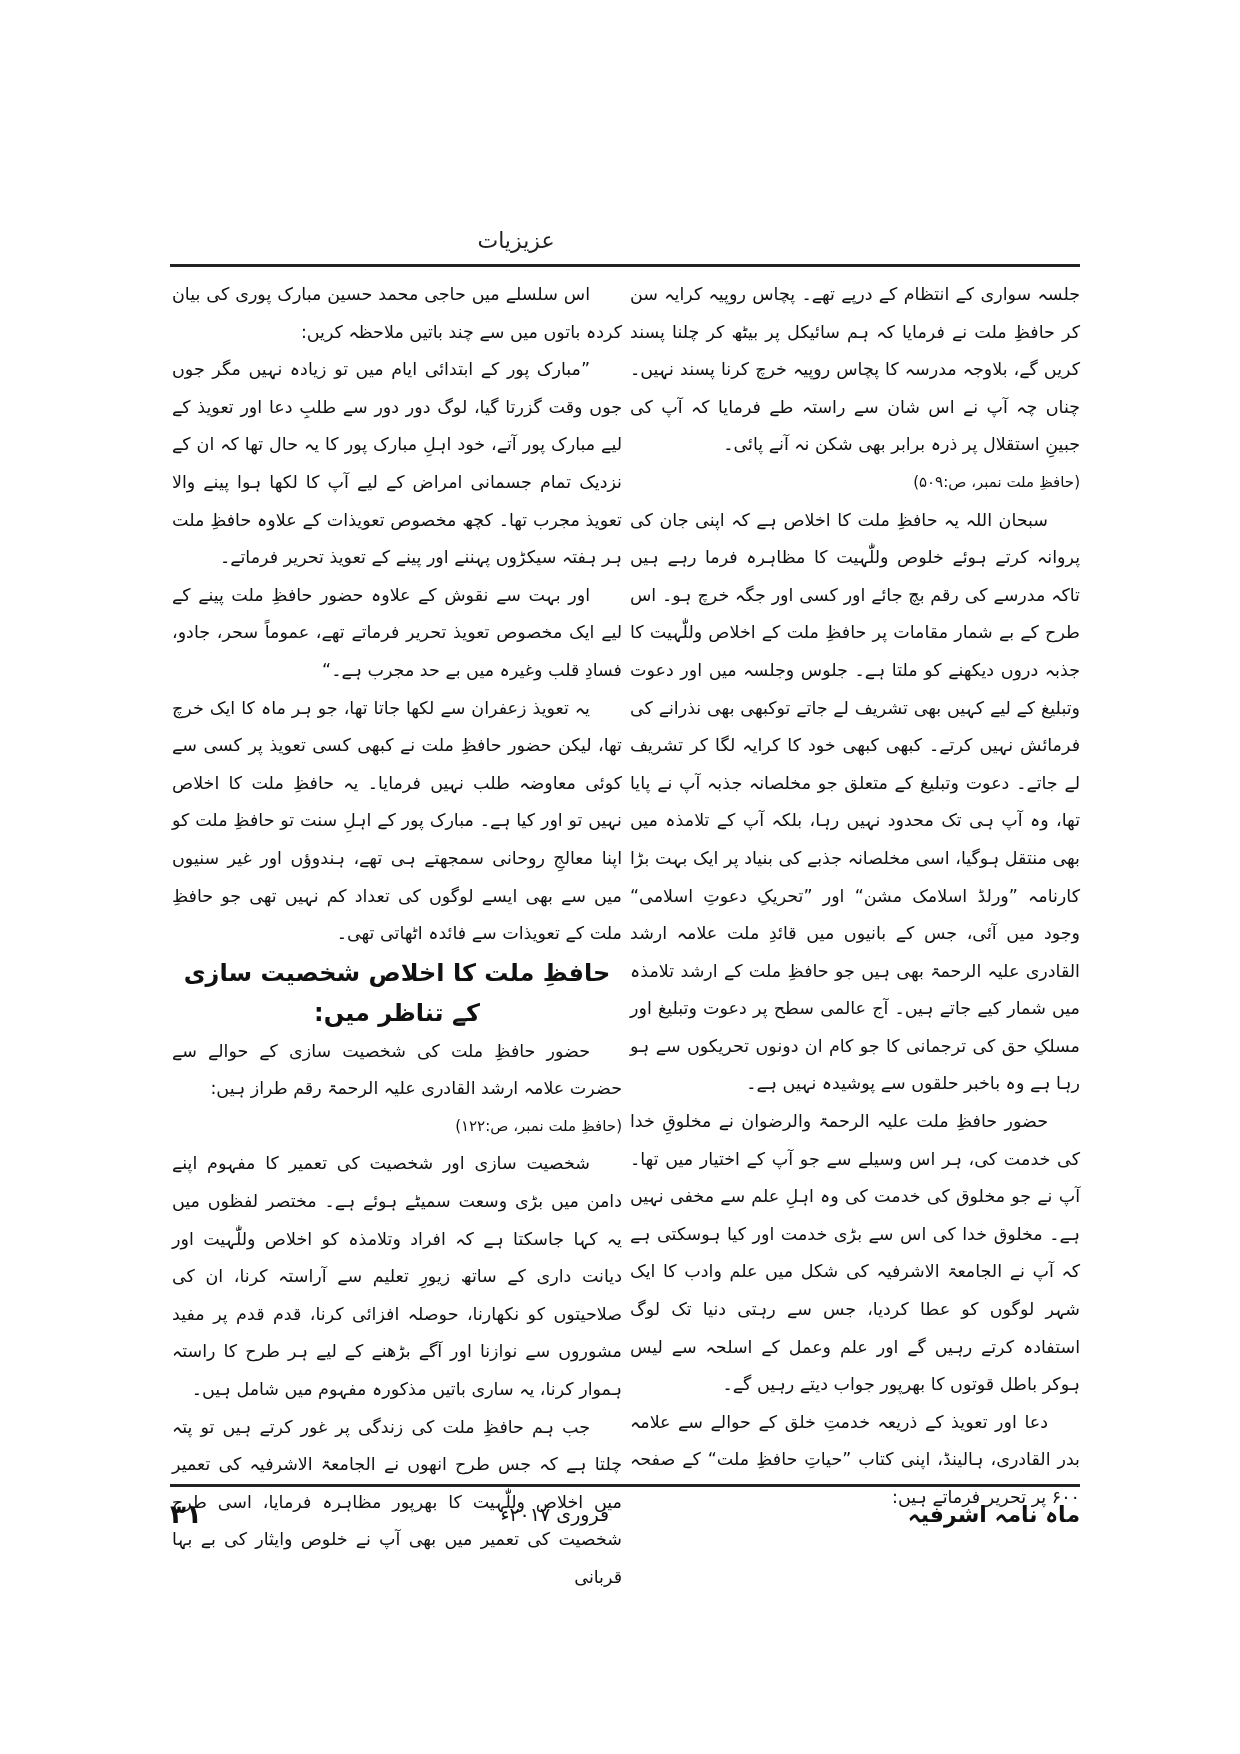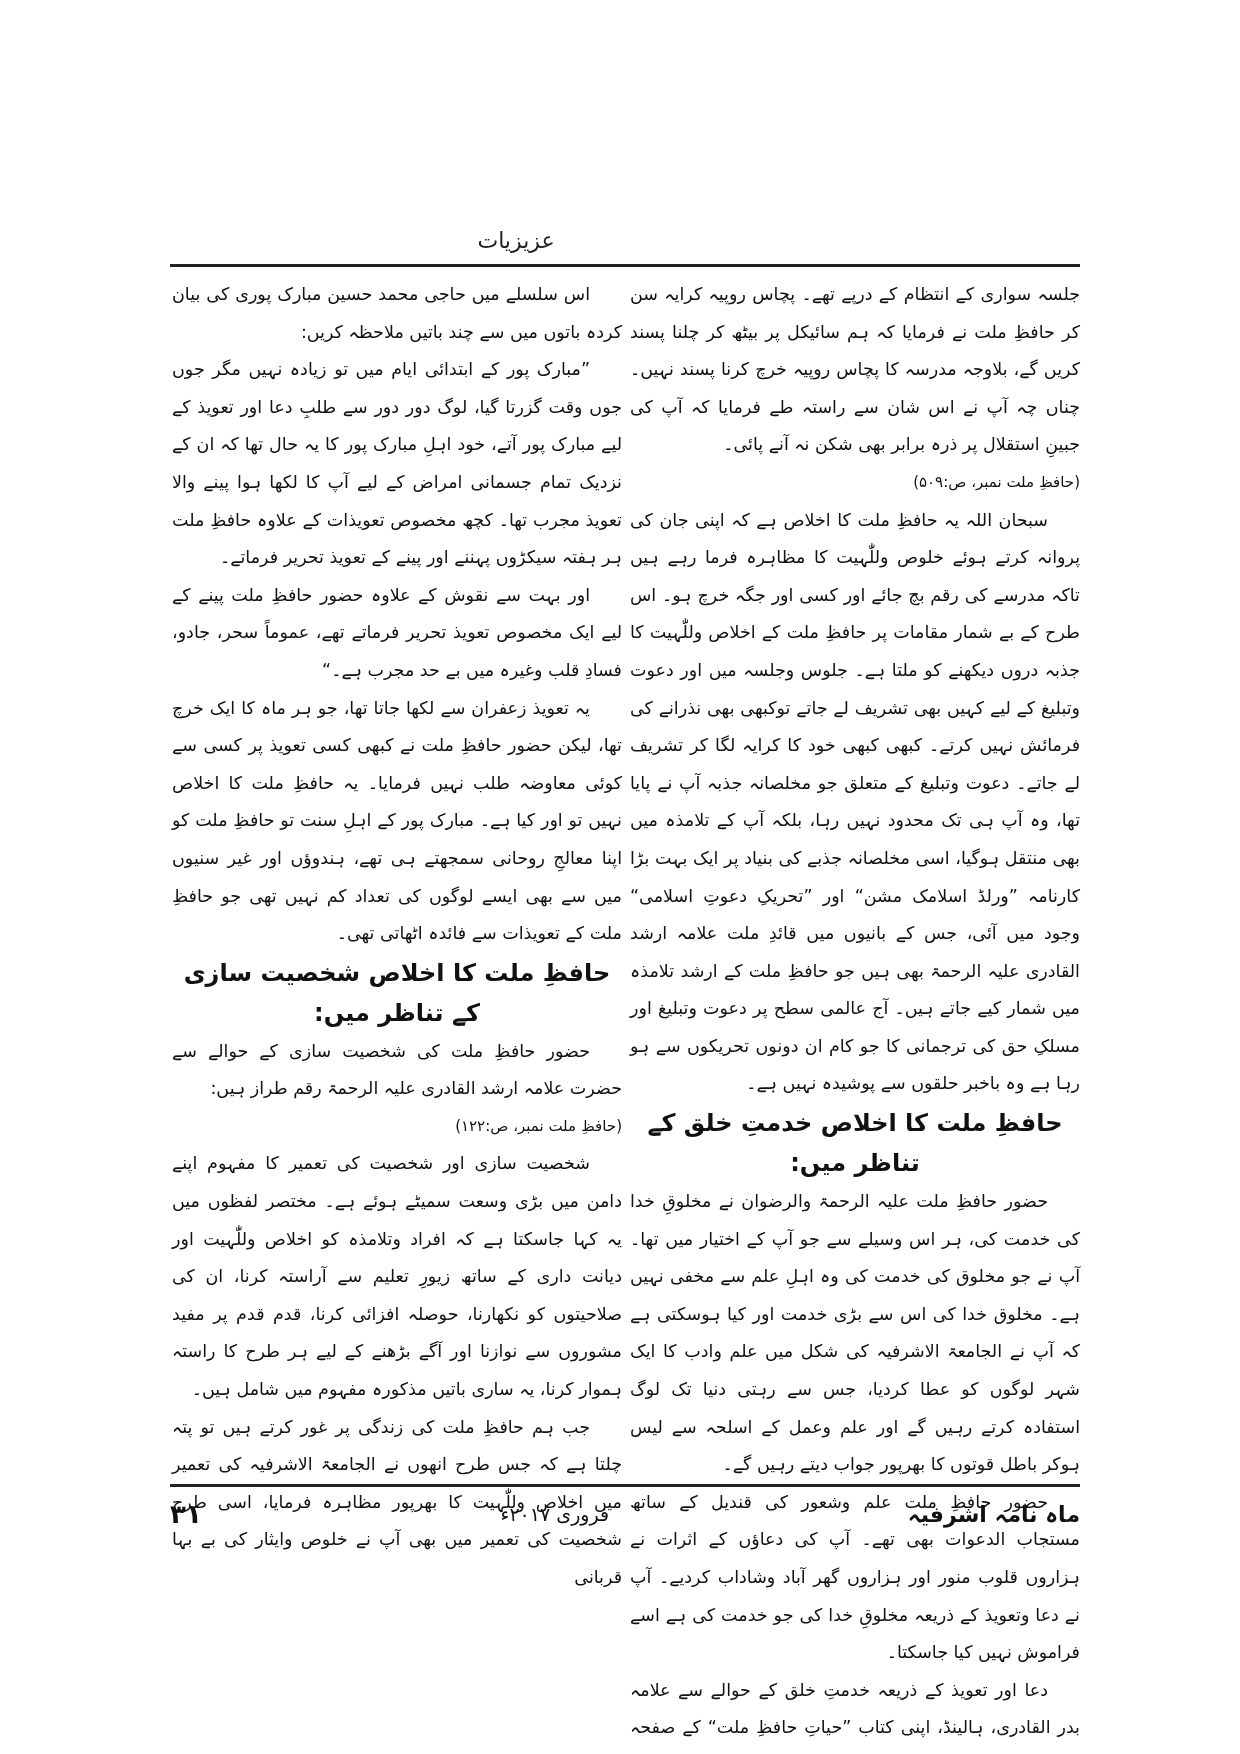--- a/index.html
+++ b/index.html
@@ -26,23 +26,21 @@
 </head>
 <body>
 
 <div class="running-head">عزیزیات</div>
 <div class="top-rule"></div>
 
 <div class="column col-right">
   <p>جلسہ سواری کے انتظام کے درپے تھے۔ پچاس روپیہ کرایہ سن کر حافظِ ملت نے فرمایا کہ ہم سائیکل پر بیٹھ کر چلنا پسند کریں گے، بلاوجہ مدرسہ کا پچاس روپیہ خرچ کرنا پسند نہیں۔ چناں چہ آپ نے اس شان سے راستہ طے فرمایا کہ آپ کی جبینِ استقلال پر ذرہ برابر بھی شکن نہ آنے پائی۔</p>
   <p class="citation">(حافظِ ملت نمبر، ص:۵۰۹)</p>
   <p class="indent">سبحان اللہ یہ حافظِ ملت کا اخلاص ہے کہ اپنی جان کی پروانہ کرتے ہوئے خلوص وللّٰہیت کا مظاہرہ فرما رہے ہیں تاکہ مدرسے کی رقم بچ جائے اور کسی اور جگہ خرچ ہو۔ اس طرح کے بے شمار مقامات پر حافظِ ملت کے اخلاص وللّٰہیت کا جذبہ دروں دیکھنے کو ملتا ہے۔ جلوس وجلسہ میں اور دعوت وتبلیغ کے لیے کہیں بھی تشریف لے جاتے توکبھی بھی نذرانے کی فرمائش نہیں کرتے۔ کبھی کبھی خود کا کرایہ لگا کر تشریف لے جاتے۔ دعوت وتبلیغ کے متعلق جو مخلصانہ جذبہ آپ نے پایا تھا، وہ آپ ہی تک محدود نہیں رہا، بلکہ آپ کے تلامذہ میں بھی منتقل ہوگیا، اسی مخلصانہ جذبے کی بنیاد پر ایک بہت بڑا کارنامہ ”ورلڈ اسلامک مشن“ اور ”تحریکِ دعوتِ اسلامی“ وجود میں آئی، جس کے بانیوں میں قائدِ ملت علامہ ارشد القادری علیہ الرحمۃ بھی ہیں جو حافظِ ملت کے ارشد تلامذہ میں شمار کیے جاتے ہیں۔ آج عالمی سطح پر دعوت وتبلیغ اور مسلکِ حق کی ترجمانی کا جو کام ان دونوں تحریکوں سے ہو رہا ہے وہ باخبر حلقوں سے پوشیدہ نہیں ہے۔</p>
-  <h2 class="heading">حافظِ ملت کا اخلاص خدمتِ خلق کے تناظر میں:</h2>
   <p class="indent">حضور حافظِ ملت علیہ الرحمۃ والرضوان نے مخلوقِ خدا کی خدمت کی، ہر اس وسیلے سے جو آپ کے اختیار میں تھا۔ آپ نے جو مخلوق کی خدمت کی وہ اہلِ علم سے مخفی نہیں ہے۔ مخلوق خدا کی اس سے بڑی خدمت اور کیا ہوسکتی ہے کہ آپ نے الجامعۃ الاشرفیہ کی شکل میں علم وادب کا ایک شہر لوگوں کو عطا کردیا، جس سے رہتی دنیا تک لوگ استفادہ کرتے رہیں گے اور علم وعمل کے اسلحہ سے لیس ہوکر باطل قوتوں کا بھرپور جواب دیتے رہیں گے۔</p>
-  <p class="indent">حضور حافظِ ملت علم وشعور کی قندیل کے ساتھ مستجاب الدعوات بھی تھے۔ آپ کی دعاؤں کے اثرات نے ہزاروں قلوب منور اور ہزاروں گھر آباد وشاداب کردیے۔ آپ نے دعا وتعویذ کے ذریعہ مخلوقِ خدا کی جو خدمت کی ہے اسے فراموش نہیں کیا جاسکتا۔</p>
   <p class="indent">دعا اور تعویذ کے ذریعہ خدمتِ خلق کے حوالے سے علامہ بدر القادری، ہالینڈ، اپنی کتاب ”حیاتِ حافظِ ملت“ کے صفحہ ۶۰۰ پر تحریر فرماتے ہیں:</p>
 </div>
 
 <div class="column col-left">
   <p class="indent">اس سلسلے میں حاجی محمد حسین مبارک پوری کی بیان کردہ باتوں میں سے چند باتیں ملاحظہ کریں:</p>
   <p class="indent">”مبارک پور کے ابتدائی ایام میں تو زیادہ نہیں مگر جوں جوں وقت گزرتا گیا، لوگ دور دور سے طلبِ دعا اور تعویذ کے لیے مبارک پور آتے، خود اہلِ مبارک پور کا یہ حال تھا کہ ان کے نزدیک تمام جسمانی امراض کے لیے آپ کا لکھا ہوا پینے والا تعویذ مجرب تھا۔ کچھ مخصوص تعویذات کے علاوہ حافظِ ملت ہر ہفتہ سیکڑوں پہننے اور پینے کے تعویذ تحریر فرماتے۔</p>
   <p class="indent">اور بہت سے نقوش کے علاوہ حضور حافظِ ملت پینے کے لیے ایک مخصوص تعویذ تحریر فرماتے تھے، عموماً سحر، جادو، فسادِ قلب وغیرہ میں بے حد مجرب ہے۔“</p>
   <p class="indent">یہ تعویذ زعفران سے لکھا جاتا تھا، جو ہر ماہ کا ایک خرچ تھا، لیکن حضور حافظِ ملت نے کبھی کسی تعویذ پر کسی سے کوئی معاوضہ طلب نہیں فرمایا۔ یہ حافظِ ملت کا اخلاص نہیں تو اور کیا ہے۔ مبارک پور کے اہلِ سنت تو حافظِ ملت کو اپنا معالجِ روحانی سمجھتے ہی تھے، ہندوؤں اور غیر سنیوں میں سے بھی ایسے لوگوں کی تعداد کم نہیں تھی جو حافظِ ملت کے تعویذات سے فائدہ اٹھاتی تھی۔</p>
   <h2 class="heading">حافظِ ملت کا اخلاص شخصیت سازی کے تناظر میں:</h2>
   <p class="indent">حضور حافظِ ملت کی شخصیت سازی کے حوالے سے حضرت علامہ ارشد القادری علیہ الرحمۃ رقم طراز ہیں:</p>

